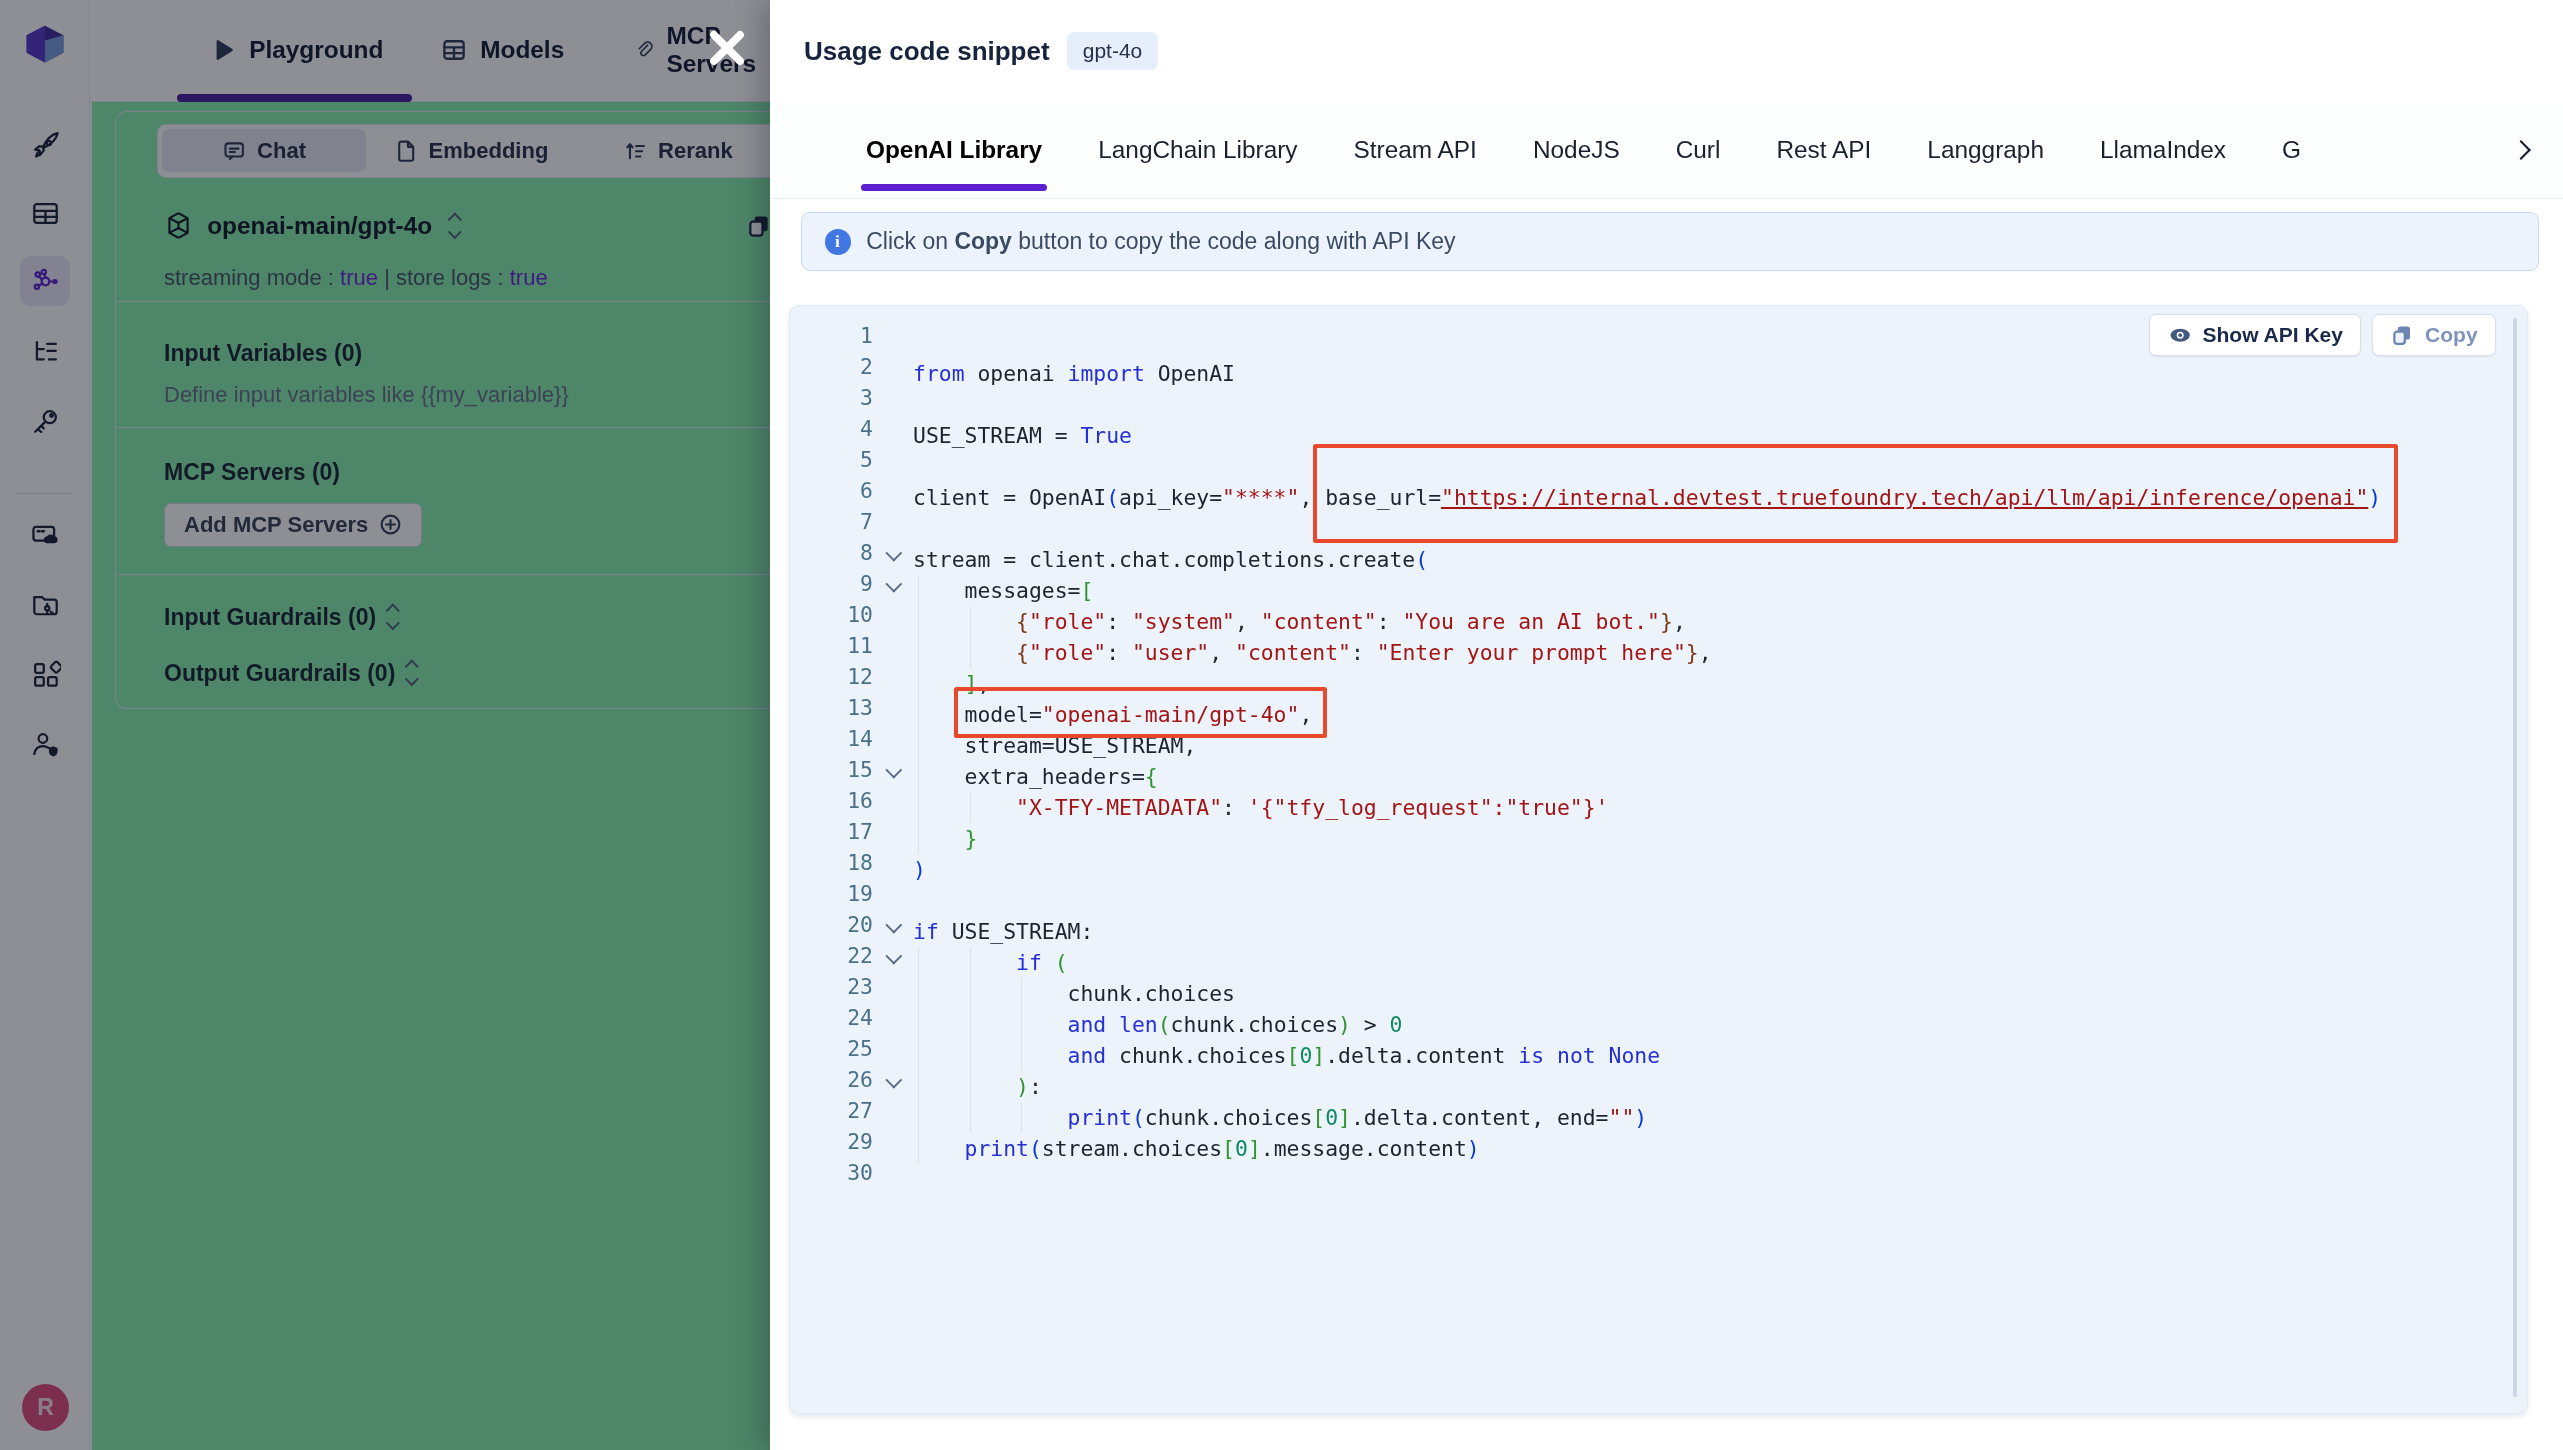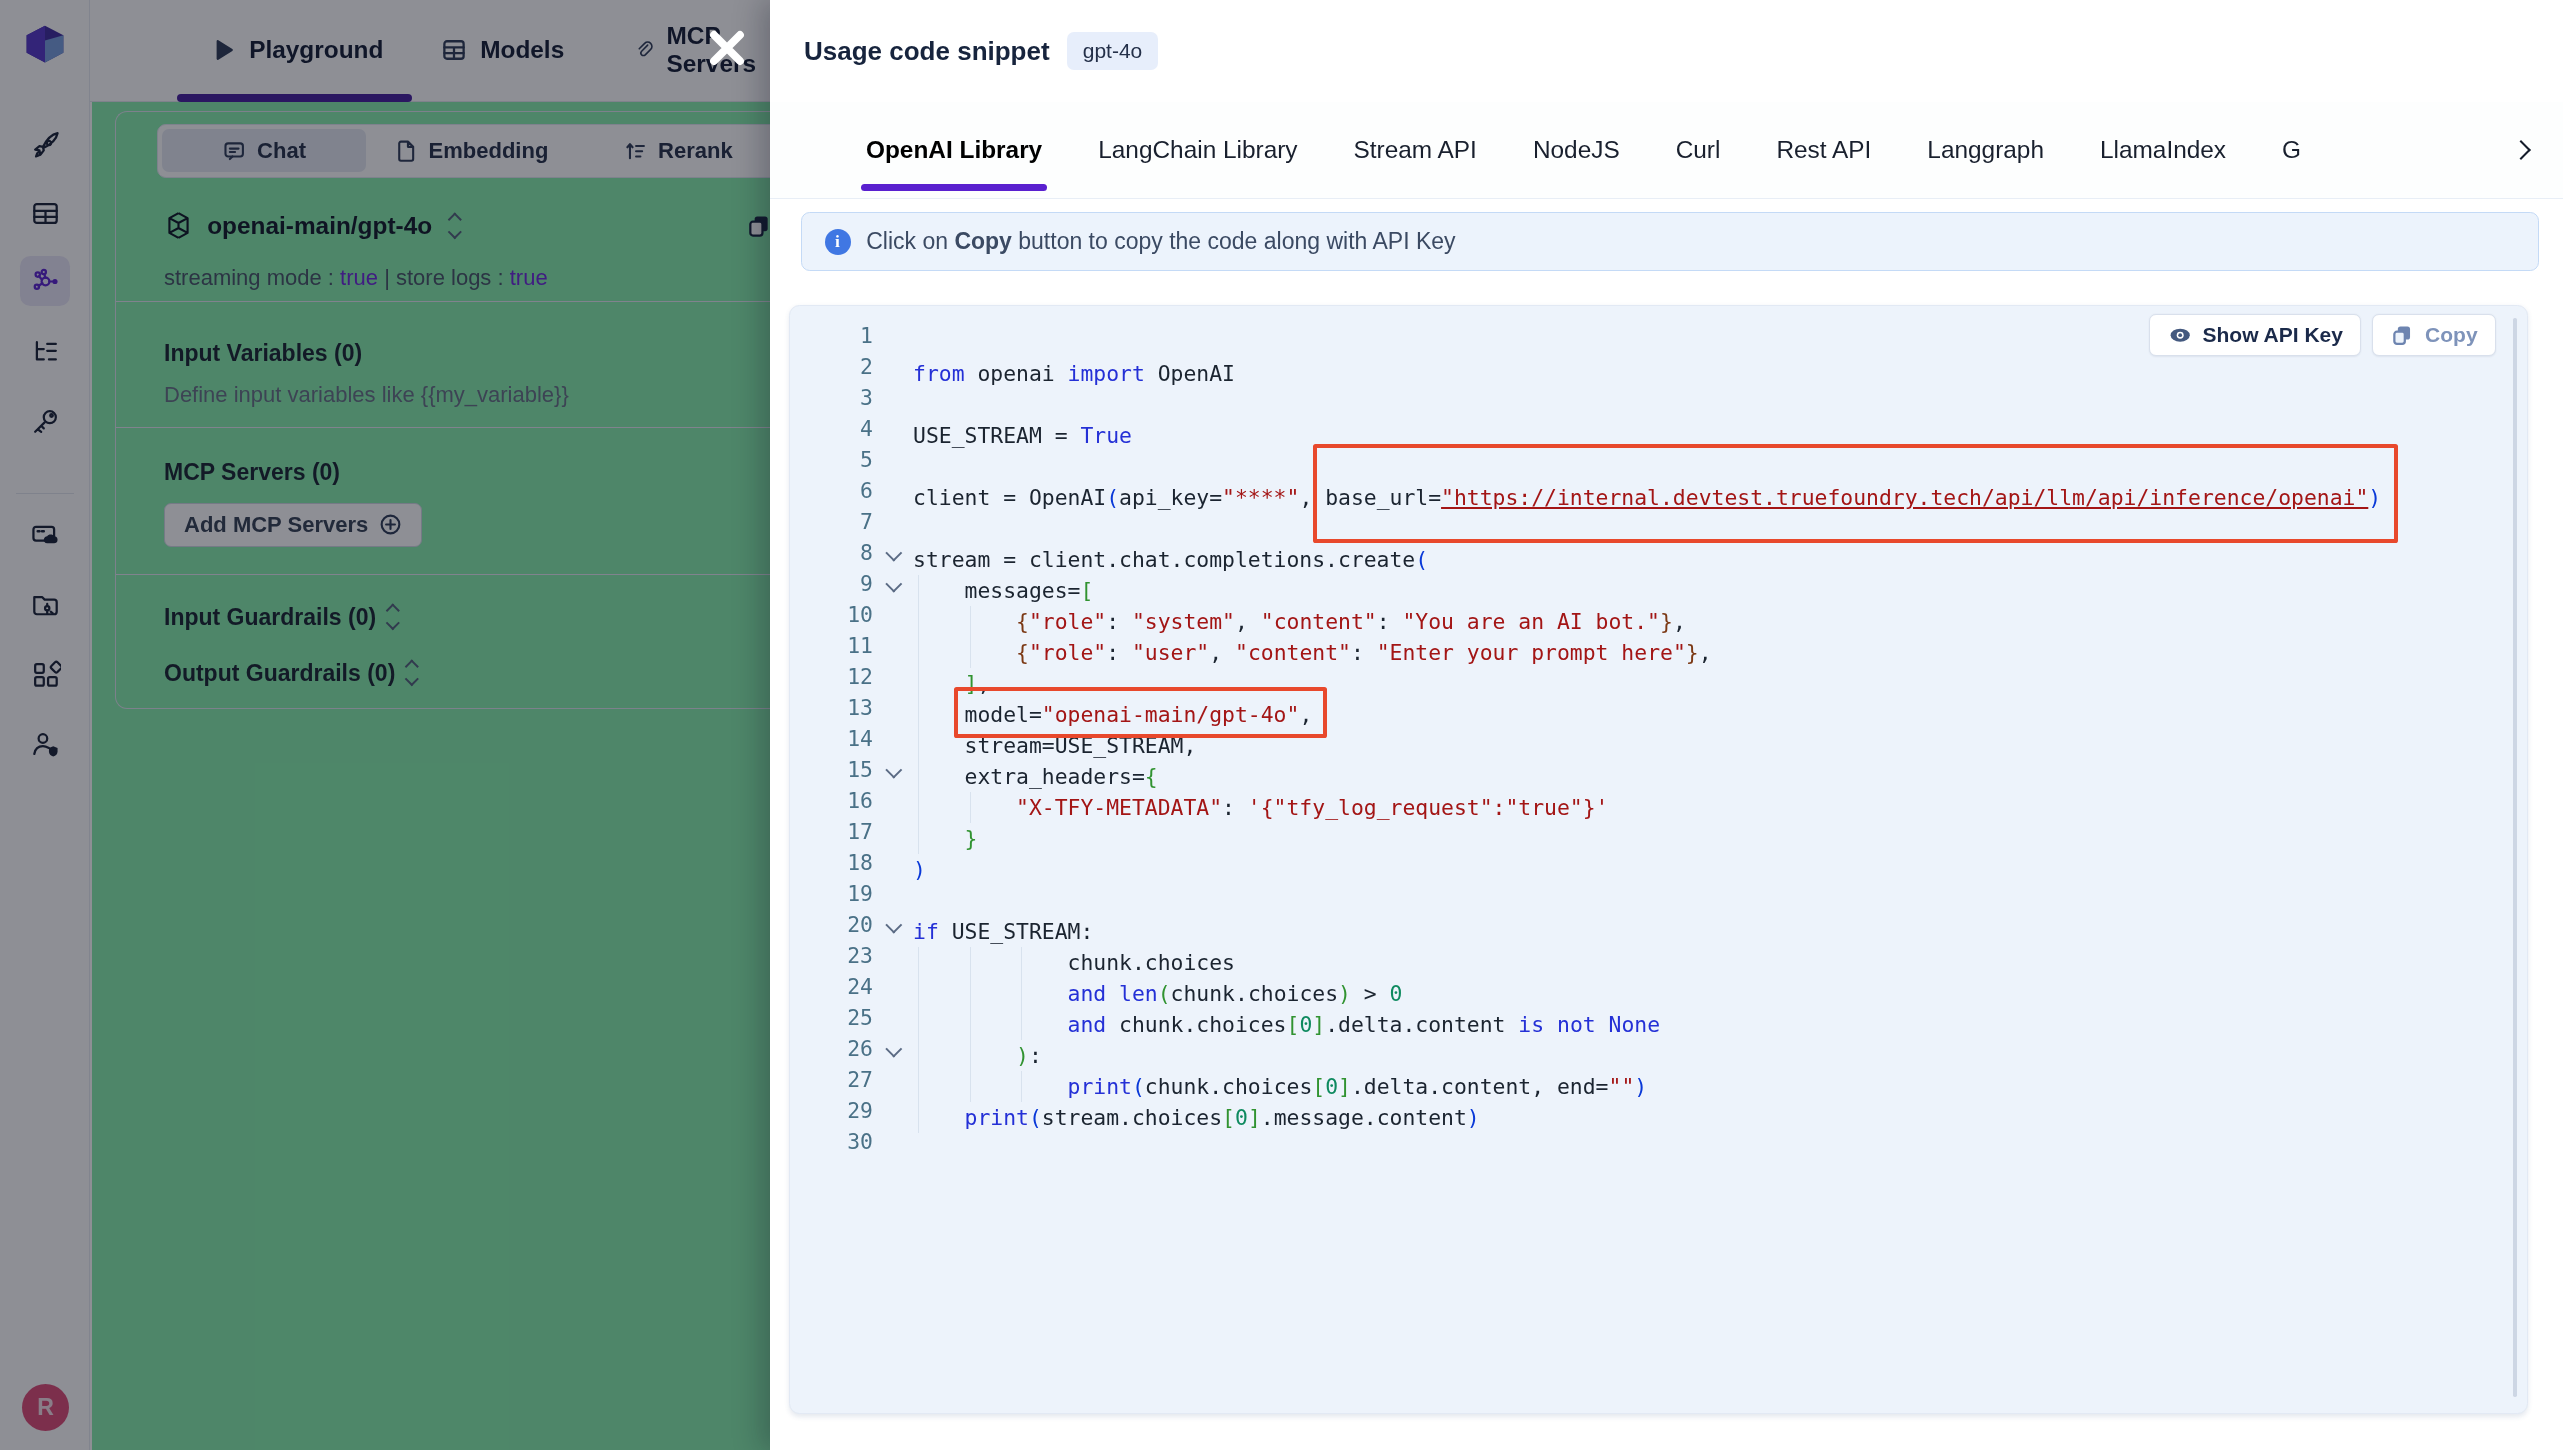--- a/index.html
+++ b/index.html
@@ -383,20 +383,21 @@
           <div class="code-line"><span class="ln">11</span><span class="fold"></span><span class="txt"><i class="guide" style="left: 5.2px;"></i><i class="guide" style="left: 57px;"></i><span class="c-t">        </span><span class="c-b3">{</span><span class="c-s">"role"</span><span class="c-t">: </span><span class="c-s">"user"</span><span class="c-t">, </span><span class="c-s">"content"</span><span class="c-t">: </span><span class="c-s">"Enter your prompt here"</span><span class="c-b3">}</span><span class="c-t">,</span></span></div>
           <div class="code-line"><span class="ln">12</span><span class="fold"></span><span class="txt"><i class="guide" style="left: 5.2px;"></i><span class="c-t">    </span><span class="c-b2">]</span><span class="c-t">,</span></span></div>
           <div class="code-line"><span class="ln">13</span><span class="fold"></span><span class="txt"><i class="guide" style="left: 5.2px;"></i><span class="c-t">    model=</span><span class="c-s">"openai-main/gpt-4o"</span><span class="c-t">,</span></span></div>
           <div class="code-line"><span class="ln">14</span><span class="fold"></span><span class="txt"><i class="guide" style="left: 5.2px;"></i><span class="c-t">    stream=USE_STREAM,</span></span></div>
           <div class="code-line"><span class="ln">15</span><span class="fold has"></span><span class="txt"><i class="guide" style="left: 5.2px;"></i><span class="c-t">    extra_headers=</span><span class="c-b2">{</span></span></div>
           <div class="code-line"><span class="ln">16</span><span class="fold"></span><span class="txt"><i class="guide" style="left: 5.2px;"></i><i class="guide" style="left: 57px;"></i><span class="c-t">        </span><span class="c-s">"X-TFY-METADATA"</span><span class="c-t">: </span><span class="c-s">'{"tfy_log_request":"true"}'</span></span></div>
           <div class="code-line"><span class="ln">17</span><span class="fold"></span><span class="txt"><i class="guide" style="left: 5.2px;"></i><span class="c-t">    </span><span class="c-b2">}</span></span></div>
           <div class="code-line"><span class="ln">18</span><span class="fold"></span><span class="txt"><span class="c-b1">)</span></span></div>
           <div class="code-line"><span class="ln">19</span><span class="fold"></span><span class="txt"></span></div>
           <div class="code-line"><span class="ln">20</span><span class="fold has"></span><span class="txt"><span class="c-k">if</span><span class="c-t"> USE_STREAM:</span></span></div>
+          <div class="code-line"><span class="ln">22</span><span class="fold has"></span><span class="txt"><i class="guide" style="left: 5.2px;"></i><i class="guide" style="left: 57px;"></i><span class="c-t">        </span><span class="c-k">if</span><span class="c-t"> </span><span class="c-b2">(</span></span></div>
           <div class="code-line"><span class="ln">23</span><span class="fold"></span><span class="txt"><i class="guide" style="left: 5.2px;"></i><i class="guide" style="left: 57px;"></i><i class="guide" style="left: 108px;"></i><span class="c-t">            chunk.choices</span></span></div>
           <div class="code-line"><span class="ln">24</span><span class="fold"></span><span class="txt"><i class="guide" style="left: 5.2px;"></i><i class="guide" style="left: 57px;"></i><i class="guide" style="left: 108px;"></i><span class="c-t">            </span><span class="c-k">and</span><span class="c-t"> </span><span class="c-k">len</span><span class="c-b2">(</span><span class="c-t">chunk.choices</span><span class="c-b2">)</span><span class="c-t"> &gt; </span><span class="c-n">0</span></span></div>
           <div class="code-line"><span class="ln">25</span><span class="fold"></span><span class="txt"><i class="guide" style="left: 5.2px;"></i><i class="guide" style="left: 57px;"></i><i class="guide" style="left: 108px;"></i><span class="c-t">            </span><span class="c-k">and</span><span class="c-t"> chunk.choices</span><span class="c-b2">[</span><span class="c-n">0</span><span class="c-b2">]</span><span class="c-t">.delta.content </span><span class="c-k">is</span><span class="c-t"> </span><span class="c-k">not</span><span class="c-t"> </span><span class="c-k">None</span></span></div>
           <div class="code-line"><span class="ln">26</span><span class="fold has"></span><span class="txt"><i class="guide" style="left: 5.2px;"></i><i class="guide" style="left: 57px;"></i><span class="c-t">        </span><span class="c-b2">)</span><span class="c-t">:</span></span></div>
           <div class="code-line"><span class="ln">27</span><span class="fold"></span><span class="txt"><i class="guide" style="left: 5.2px;"></i><i class="guide" style="left: 57px;"></i><i class="guide" style="left: 108px;"></i><span class="c-t">            </span><span class="c-k">print</span><span class="c-b1">(</span><span class="c-t">chunk.choices</span><span class="c-b2">[</span><span class="c-n">0</span><span class="c-b2">]</span><span class="c-t">.delta.content, end=</span><span class="c-s">""</span><span class="c-b1">)</span></span></div>
           <div class="code-line"><span class="ln">29</span><span class="fold"></span><span class="txt"><i class="guide" style="left: 5.2px;"></i><span class="c-t">    </span><span class="c-k">print</span><span class="c-b1">(</span><span class="c-t">stream.choices</span><span class="c-b2">[</span><span class="c-n">0</span><span class="c-b2">]</span><span class="c-t">.message.content</span><span class="c-b1">)</span></span></div>
           <div class="code-line"><span class="ln">30</span><span class="fold"></span><span class="txt"></span></div>
         </div>
 
       <div class="anno anno-url"></div>

